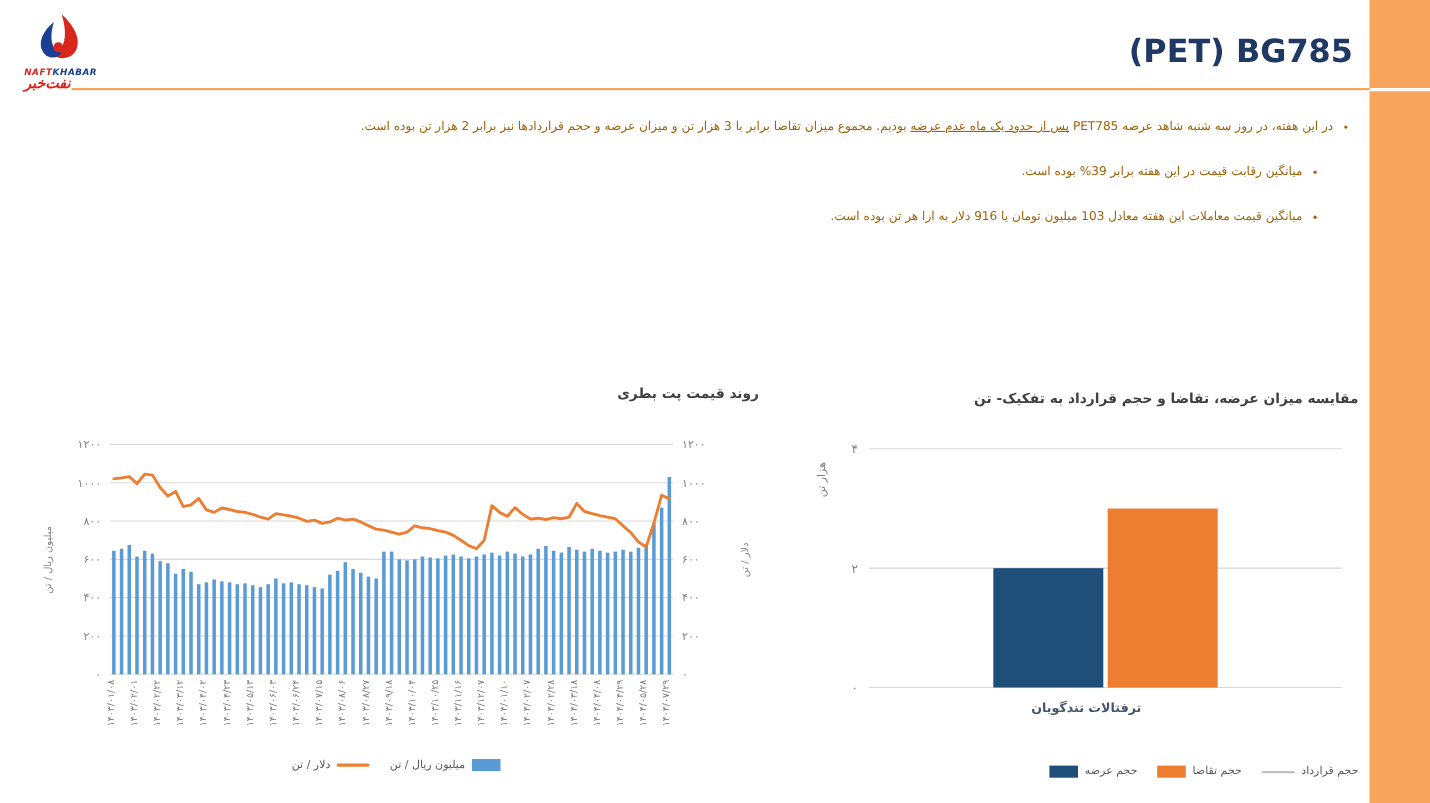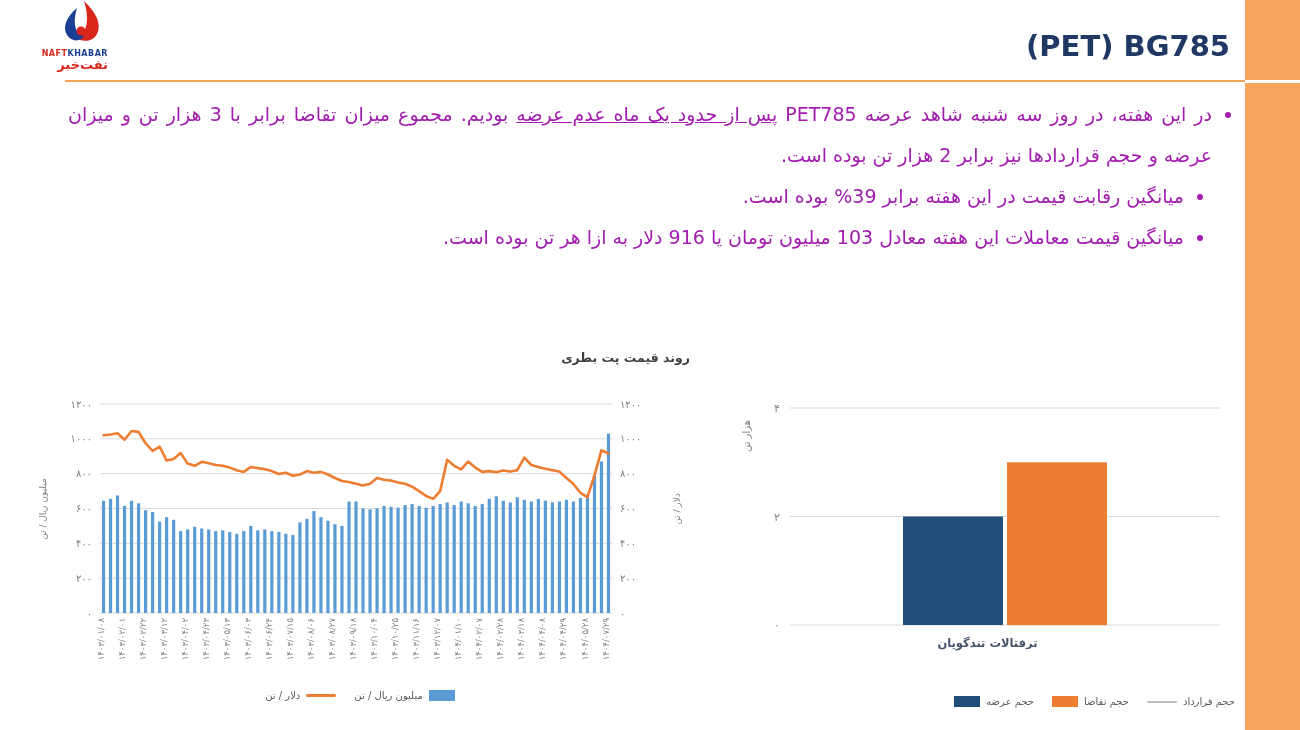--- a/index.html
+++ b/index.html
@@ -9,27 +9,27 @@
   }
   .abs{position:absolute;}
   
   #accent-bar{right:0;top:0;width:55px;height:730px;background:#F7A55C;}
   #accent-bar-gap{right:0;top:80px;width:55px;height:3px;background:#ffffff;}
   #header-underline{left:65px;top:80px;width:1180px;height:2px;background:#F7A55C;}
   #page-title{right:70px;top:18px;left:120px;height:56px;display:flex;flex-direction:row-reverse;
     justify-content:flex-start;align-items:center;gap:12px;color:#1F3864;font-weight:bold;font-size:29px;}
   #page-title .en{direction:ltr;}
   
-  #logo{left:22px;top:0;width:86px;height:78px;text-align:right;}
+  #logo{left:22px;top:12px;width:86px;height:78px;text-align:left;font-style:italic;}
   #logo .brand{font-size:8px;font-weight:bold;letter-spacing:.5px;line-height:8px;}
   #logo .brand .red{color:#D9261C;} #logo .brand .blue{color:#1B3F94;}
   #logo .brand-fa{font-size:13px;font-weight:bold;color:#D9261C;line-height:13px;}
   
   #bullets{right:70px;left:68px;top:94px;direction:rtl;text-align:justify;
-    font-size:19px;color:#a21caf;}
+    font-size:11px;color:#a16207;}
   #bullets ul{margin:0;padding:0 18px 0 0;list-style:disc;}
   #bullets li{line-height:41px;}
   #bullets li.nested{margin-right:28px;}
   #bullets .ul{text-decoration:underline;}
   
   .chart-title{position:absolute;left:0;right:0;text-align:right;font-weight:bold;
     font-size:12.5px;color:#404040;direction:rtl;}
   #chart1{left:30px;top:348px;width:660px;height:378px;}
   #chart2{left:740px;top:348px;width:495px;height:378px;}
   .legend{position:absolute;left:0;right:0;display:flex;justify-content:center;
@@ -200,20 +200,21 @@
       <span class="sw-line" style="background: rgb(237, 125, 49);"></span>
     </div>
     <div class="item">
       <span>میلیون ریال / تن</span>
       <span class="sw-rect" style="background: rgb(91, 155, 213);"></span>
     </div>
   </div>
 </div>
 
 <div class="abs" id="chart2">
+  <div class="chart-title" style="top:6px;">مقایسه میزان عرضه، تقاضا و حجم قرارداد به تفکیک-  تن</div>
   <svg id="chart2-svg" class="abs" style="left:0;top:28px;" width="495" height="256">
       <line x1="50" y1="32.0" x2="480" y2="32.0" stroke="#D9D9D9" stroke-width="1"></line>
       <text x="40" y="36" text-anchor="end" font-size="11" fill="#7F7F7F">۴</text>
       <line x1="50" y1="140.5" x2="480" y2="140.5" stroke="#D9D9D9" stroke-width="1"></line>
       <text x="40" y="144.5" text-anchor="end" font-size="11" fill="#7F7F7F">۲</text>
       <line x1="50" y1="249.0" x2="480" y2="249.0" stroke="#D9D9D9" stroke-width="1"></line>
       <text x="40" y="253" text-anchor="end" font-size="11" fill="#7F7F7F">۰</text>
       <rect x="163" y="140.5" width="100" height="108.5" fill="#1F4E79"></rect>
       <rect x="267" y="86.3" width="100" height="162.8" fill="#ED7D31"></rect>
       <text x="10" y="60" transform="rotate(-90 10 60)" text-anchor="middle" font-size="10" fill="#7F7F7F">هزار تن</text>

